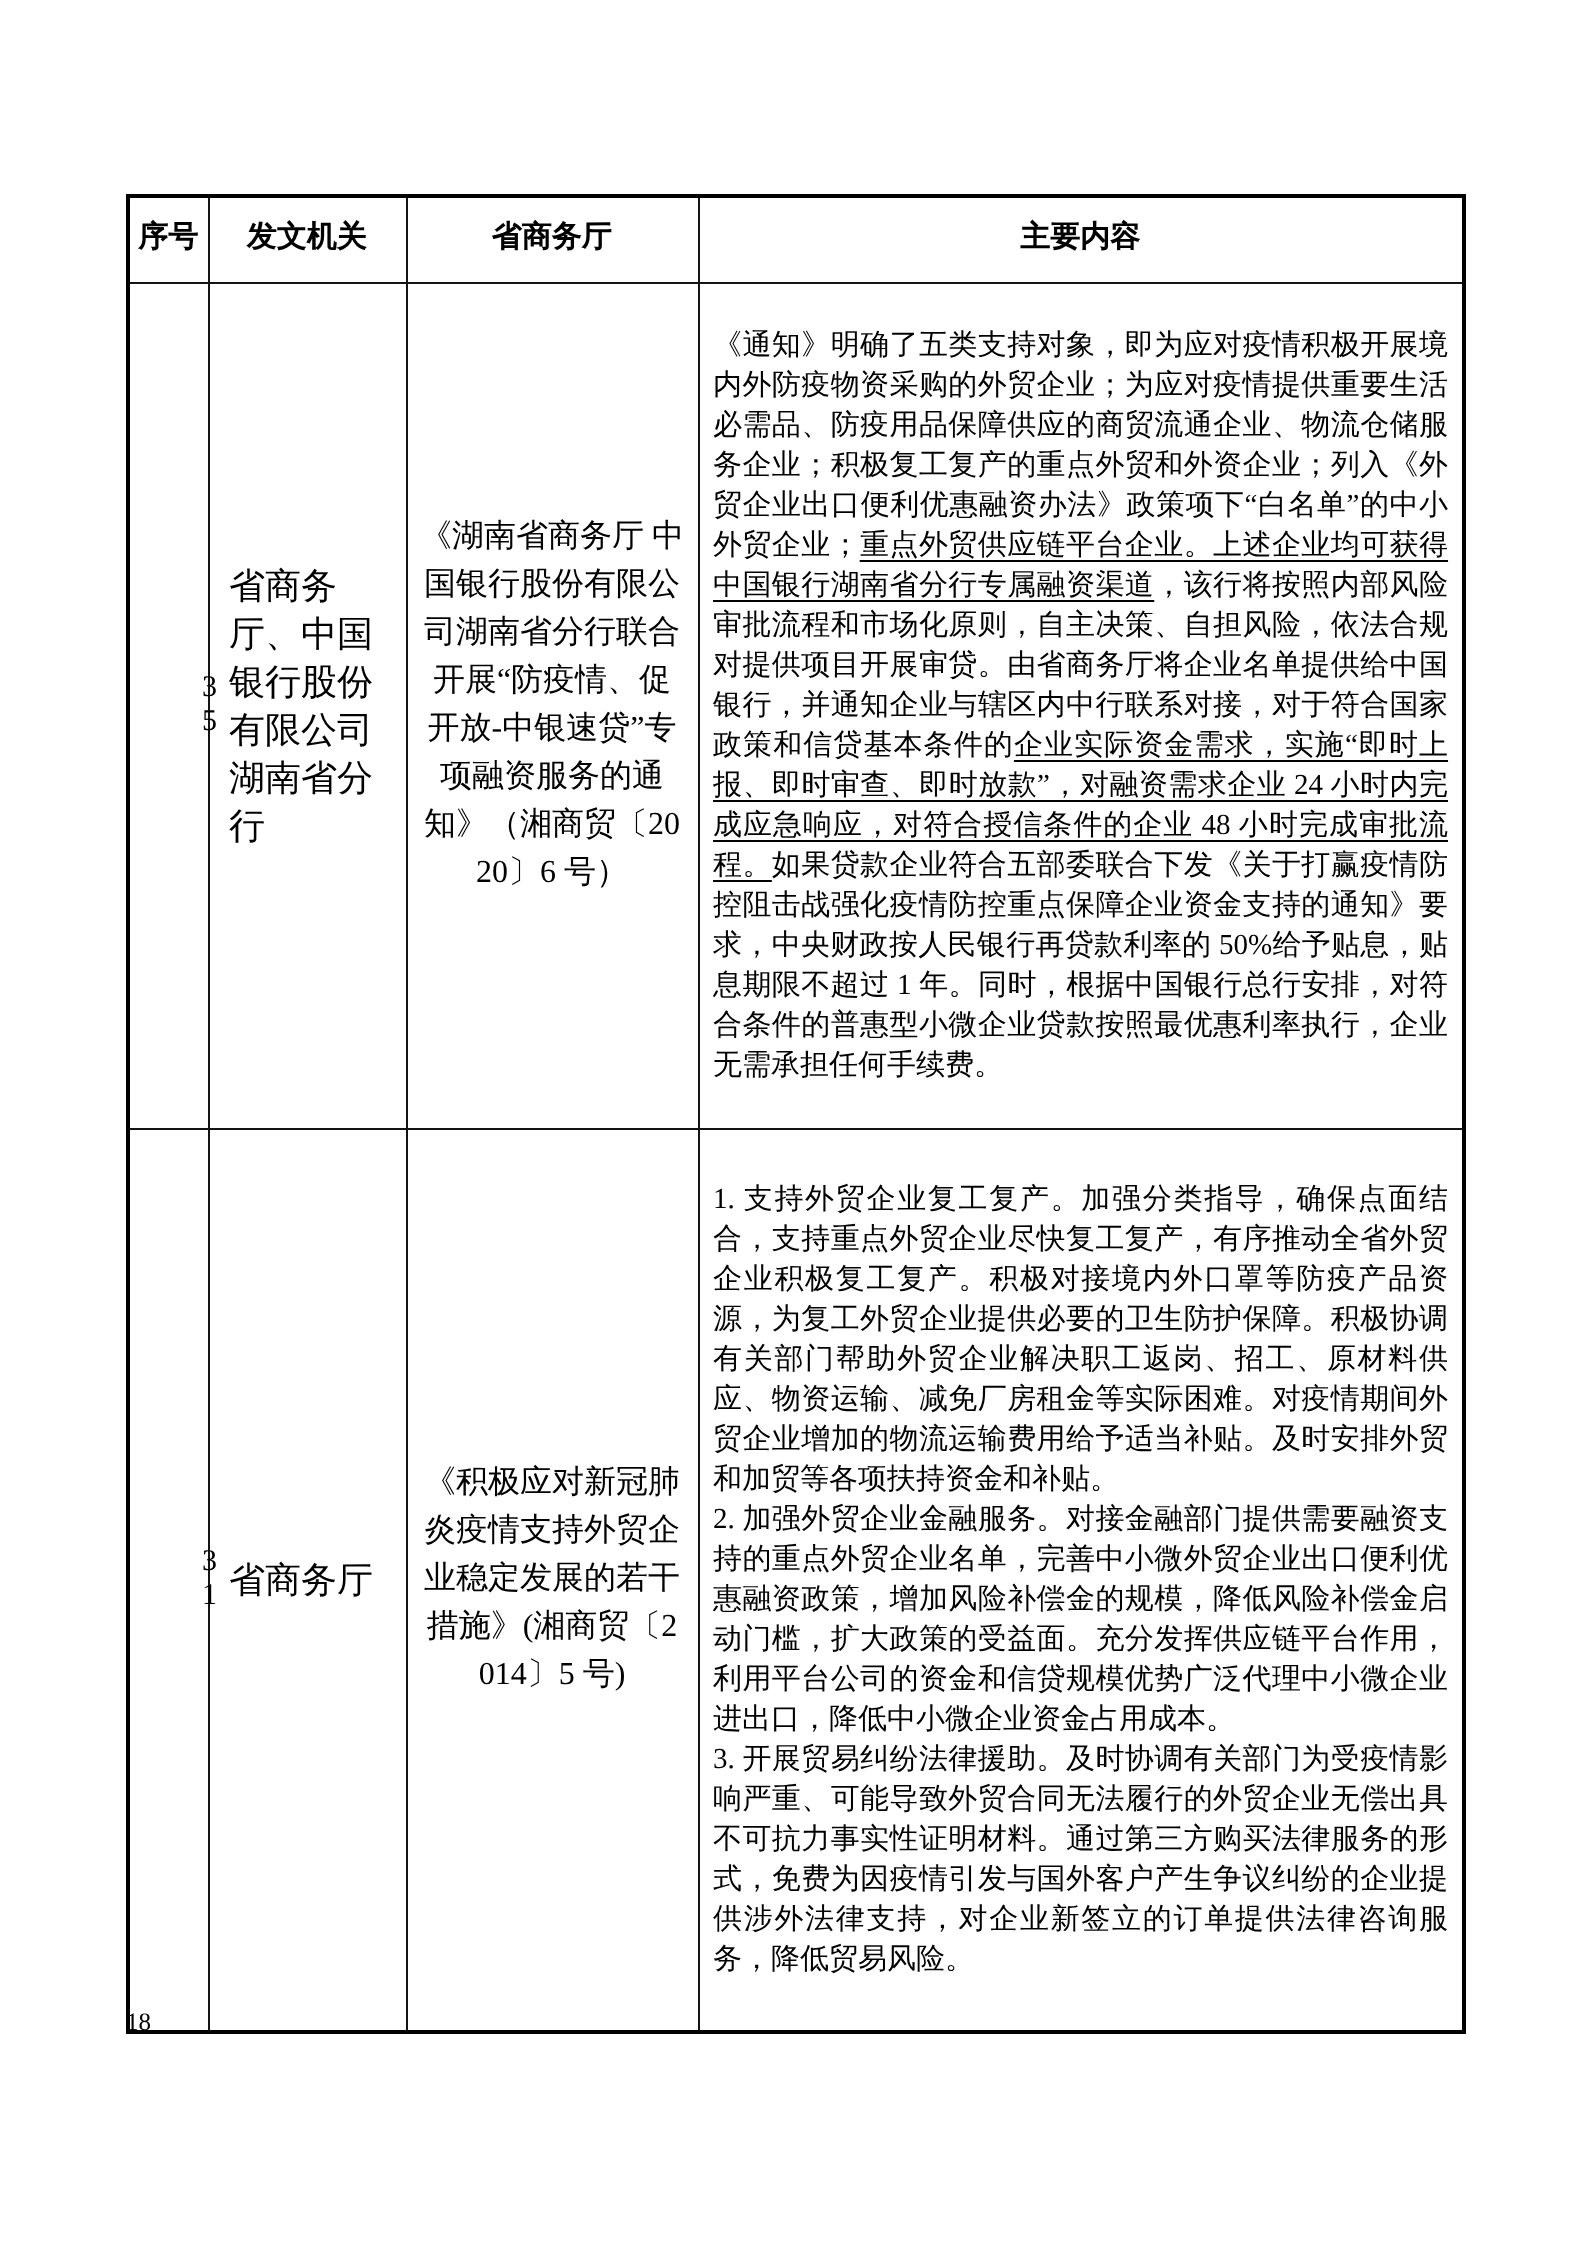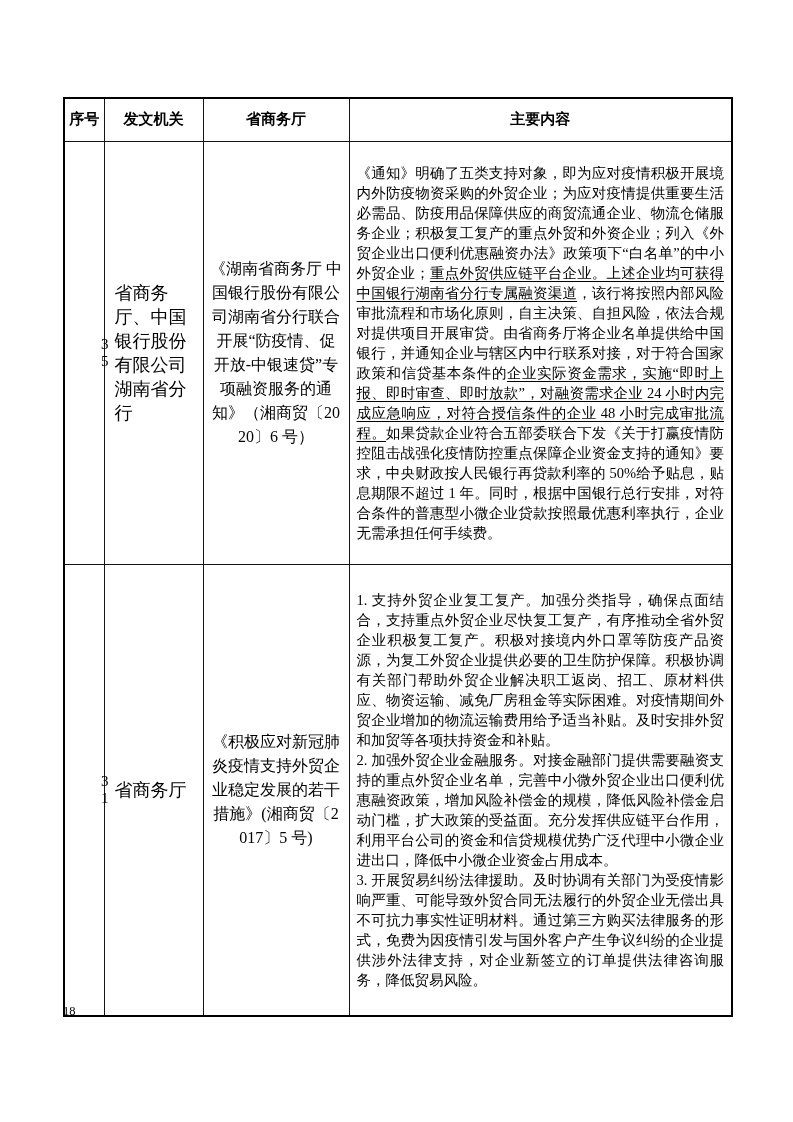--- a/index.html
+++ b/index.html
@@ -103,21 +103,21 @@
       <td class="no">35</td>
       <td class="agency">省商务厅、中国银行股份有限公司湖南省分行</td>
       <td class="docname">《湖南省商务厅 中国银行股份有限公司湖南省分行联合开展“防疫情、促开放-中银速贷”专项融资服务的通知》（湘商贸〔2020〕6 号）</td>
       <td class="content">
             <div class="para"><span>《通知》明确了五类支持对象，即为应对疫情积极开展境内外防疫物资采购的外贸企业；为应对疫情提供重要生活必需品、防疫用品保障供应的商贸流通企业、物流仓储服务企业；积极复工复产的重点外贸和外资企业；列入《外贸企业出口便利优惠融资办法》政策项下“白名单”的中小外贸企业；</span><span class="u">重点外贸供应链平台企业。上述企业均可获得中国银行湖南省分行专属融资渠道</span><span>，该行将按照内部风险审批流程和市场化原则，自主决策、自担风险，依法合规对提供项目开展审贷。由省商务厅将企业名单提供给中国银行，并通知企业与辖区内中行联系对接，对于符合国家政策和信贷基本条件的</span><span class="u">企业实际资金需求，实施“即时上报、即时审查、即时放款”，对融资需求企业 24 小时内完成应急响应，对符合授信条件的企业 48 小时完成审批流程。</span><span>如果贷款企业符合五部委联合下发《关于打赢疫情防控阻击战强化疫情防控重点保障企业资金支持的通知》要求，中央财政按人民银行再贷款利率的 50%给予贴息，贴息期限不超过 1 年。同时，根据中国银行总行安排，对符合条件的普惠型小微企业贷款按照最优惠利率执行，企业无需承担任何手续费。</span></div>
           </td>
     </tr>
     <tr style="height:452px;">
       <td class="no">31</td>
       <td class="agency">省商务厅</td>
-      <td class="docname">《积极应对新冠肺炎疫情支持外贸企业稳定发展的若干措施》(湘商贸〔2017〕5 号)</td>
+      <td class="docname">《积极应对新冠肺炎疫情支持外贸企业稳定发展的若干措施》(湘商贸〔2014〕5 号)</td>
       <td class="content">
             <div class="para"><span>1. 支持外贸企业复工复产。加强分类指导，确保点面结合，支持重点外贸企业尽快复工复产，有序推动全省外贸企业积极复工复产。积极对接境内外口罩等防疫产品资源，为复工外贸企业提供必要的卫生防护保障。积极协调有关部门帮助外贸企业解决职工返岗、招工、原材料供应、物资运输、减免厂房租金等实际困难。对疫情期间外贸企业增加的物流运输费用给予适当补贴。及时安排外贸和加贸等各项扶持资金和补贴。</span></div>
             <div class="para"><span>2. 加强外贸企业金融服务。对接金融部门提供需要融资支持的重点外贸企业名单，完善中小微外贸企业出口便利优惠融资政策，增加风险补偿金的规模，降低风险补偿金启动门槛，扩大政策的受益面。充分发挥供应链平台作用，利用平台公司的资金和信贷规模优势广泛代理中小微企业进出口，降低中小微企业资金占用成本。</span></div>
             <div class="para"><span>3. 开展贸易纠纷法律援助。及时协调有关部门为受疫情影响严重、可能导致外贸合同无法履行的外贸企业无偿出具不可抗力事实性证明材料。通过第三方购买法律服务的形式，免费为因疫情引发与国外客户产生争议纠纷的企业提供涉外法律支持，对企业新签立的订单提供法律咨询服务，降低贸易风险。</span></div>
           </td>
     </tr>
   </tbody>
     </table>
 
   <div class="pagenum">18</div>

